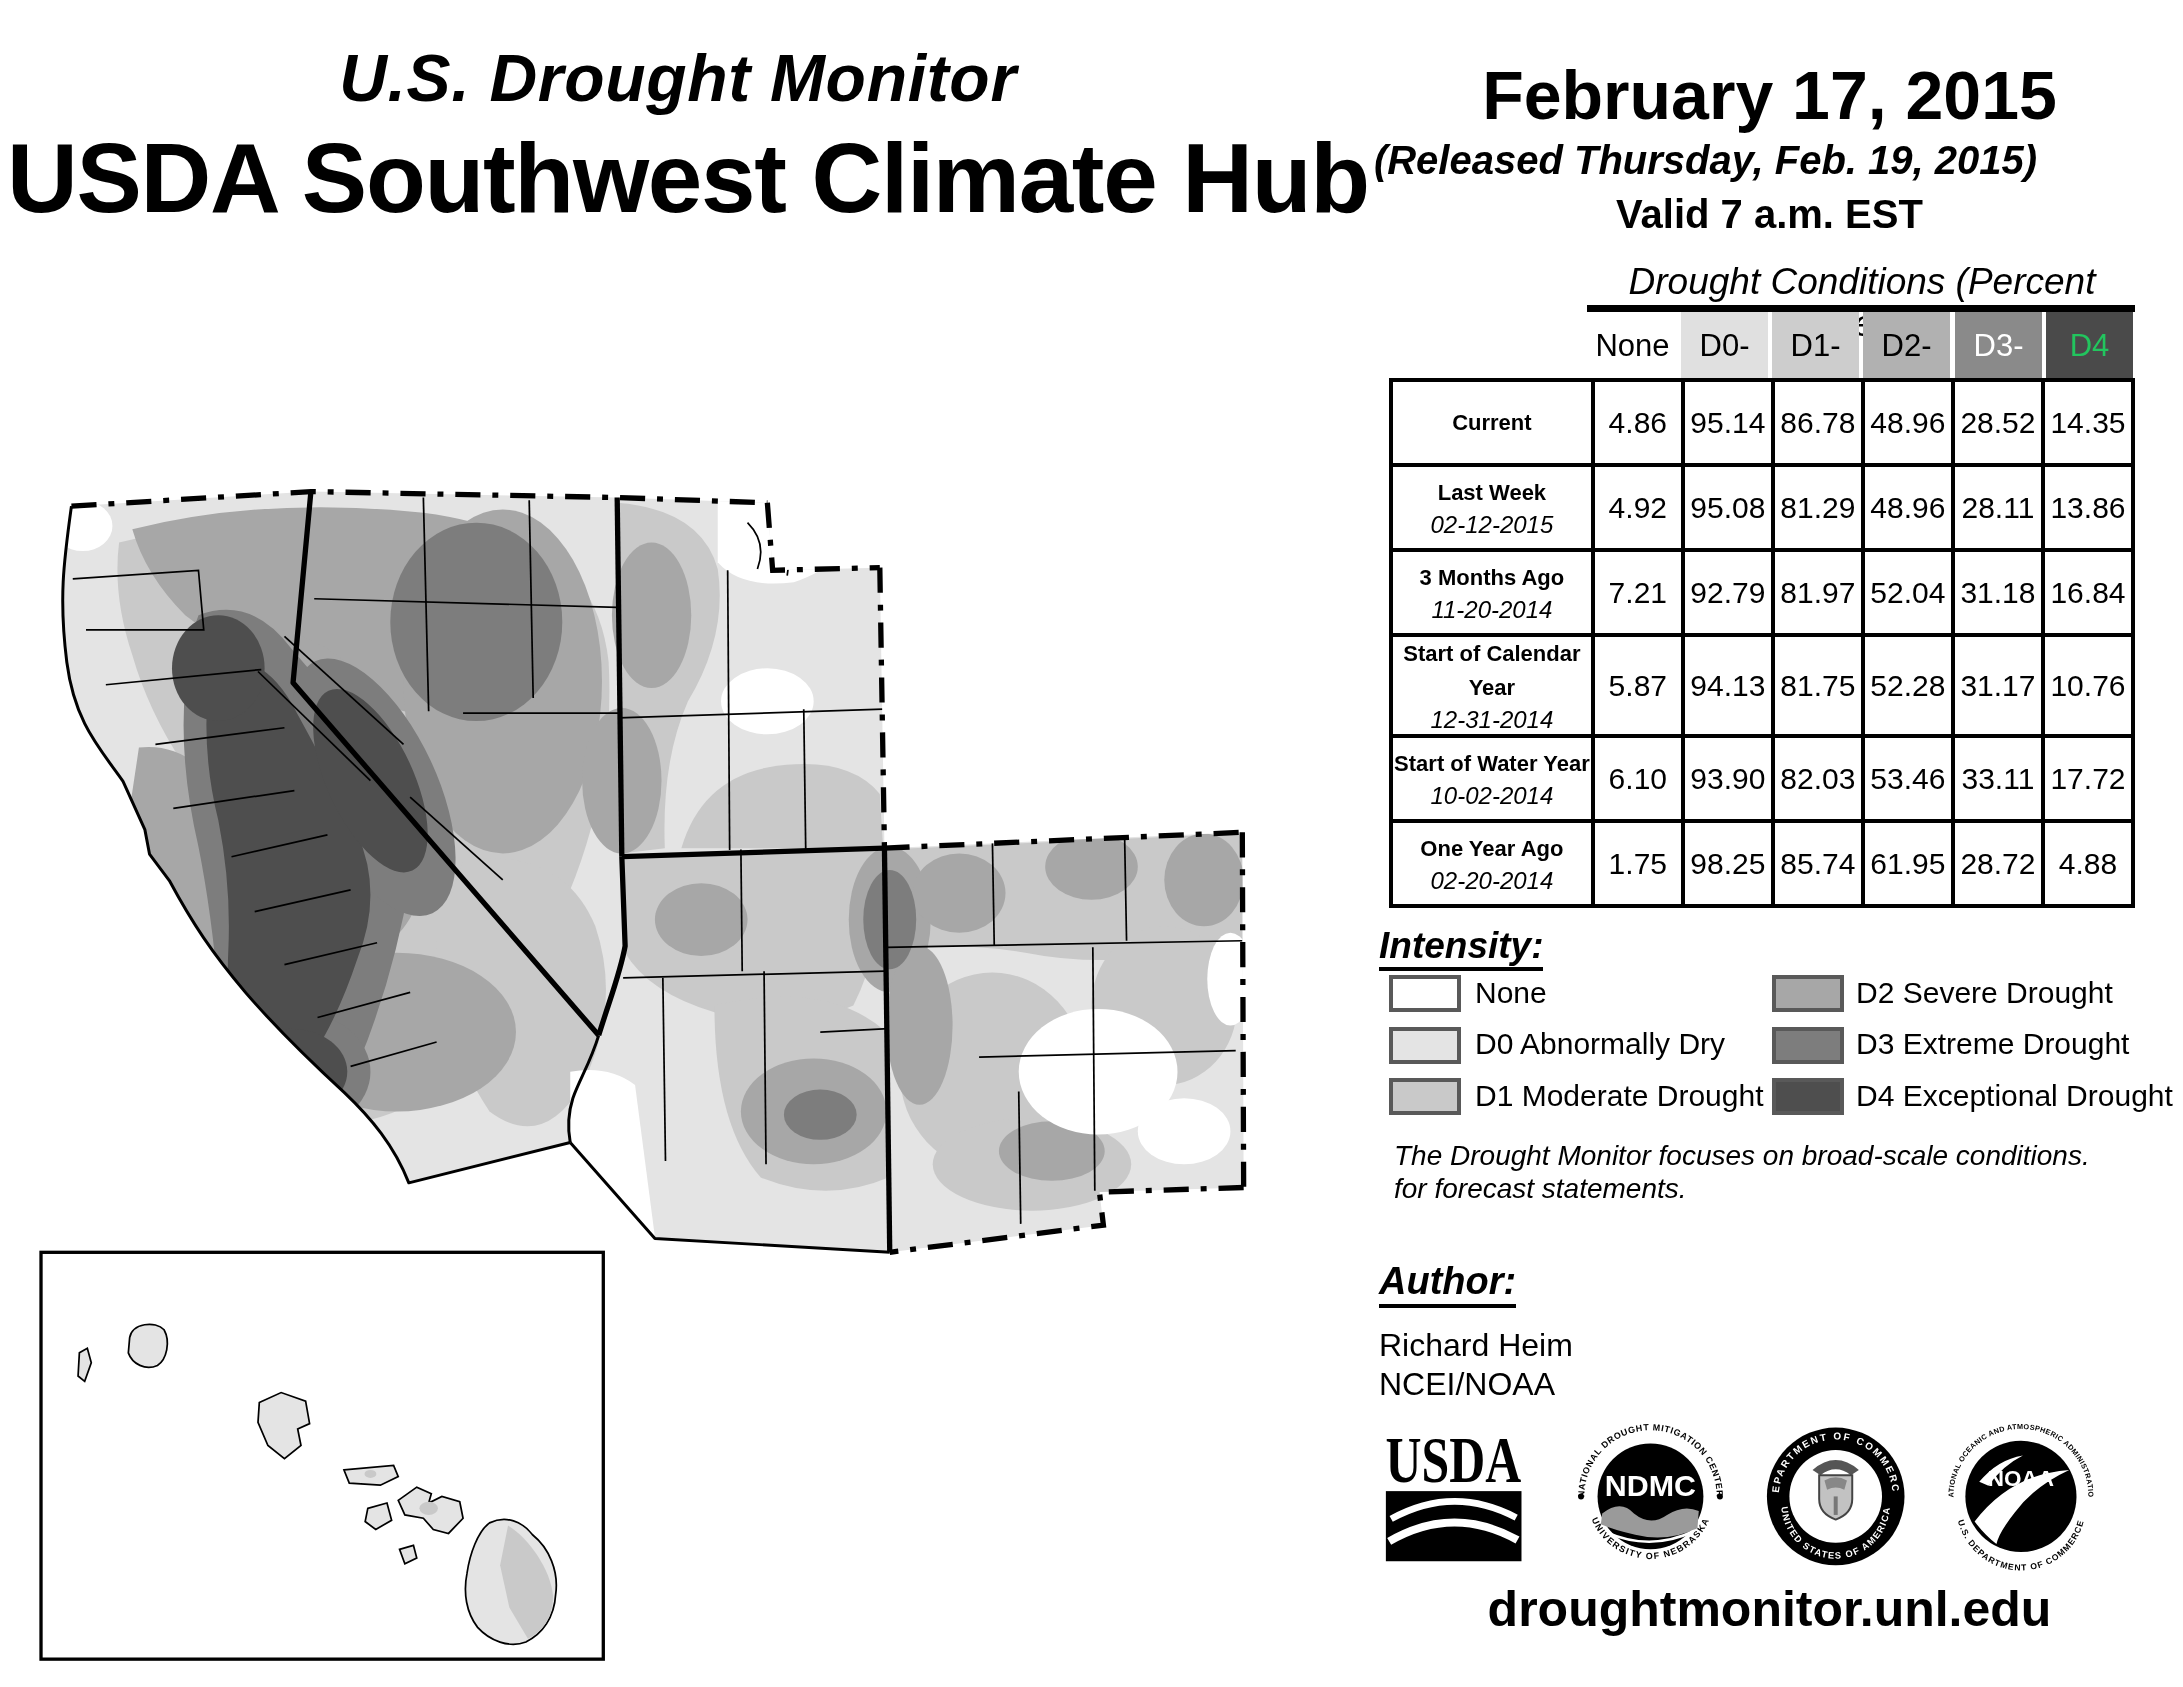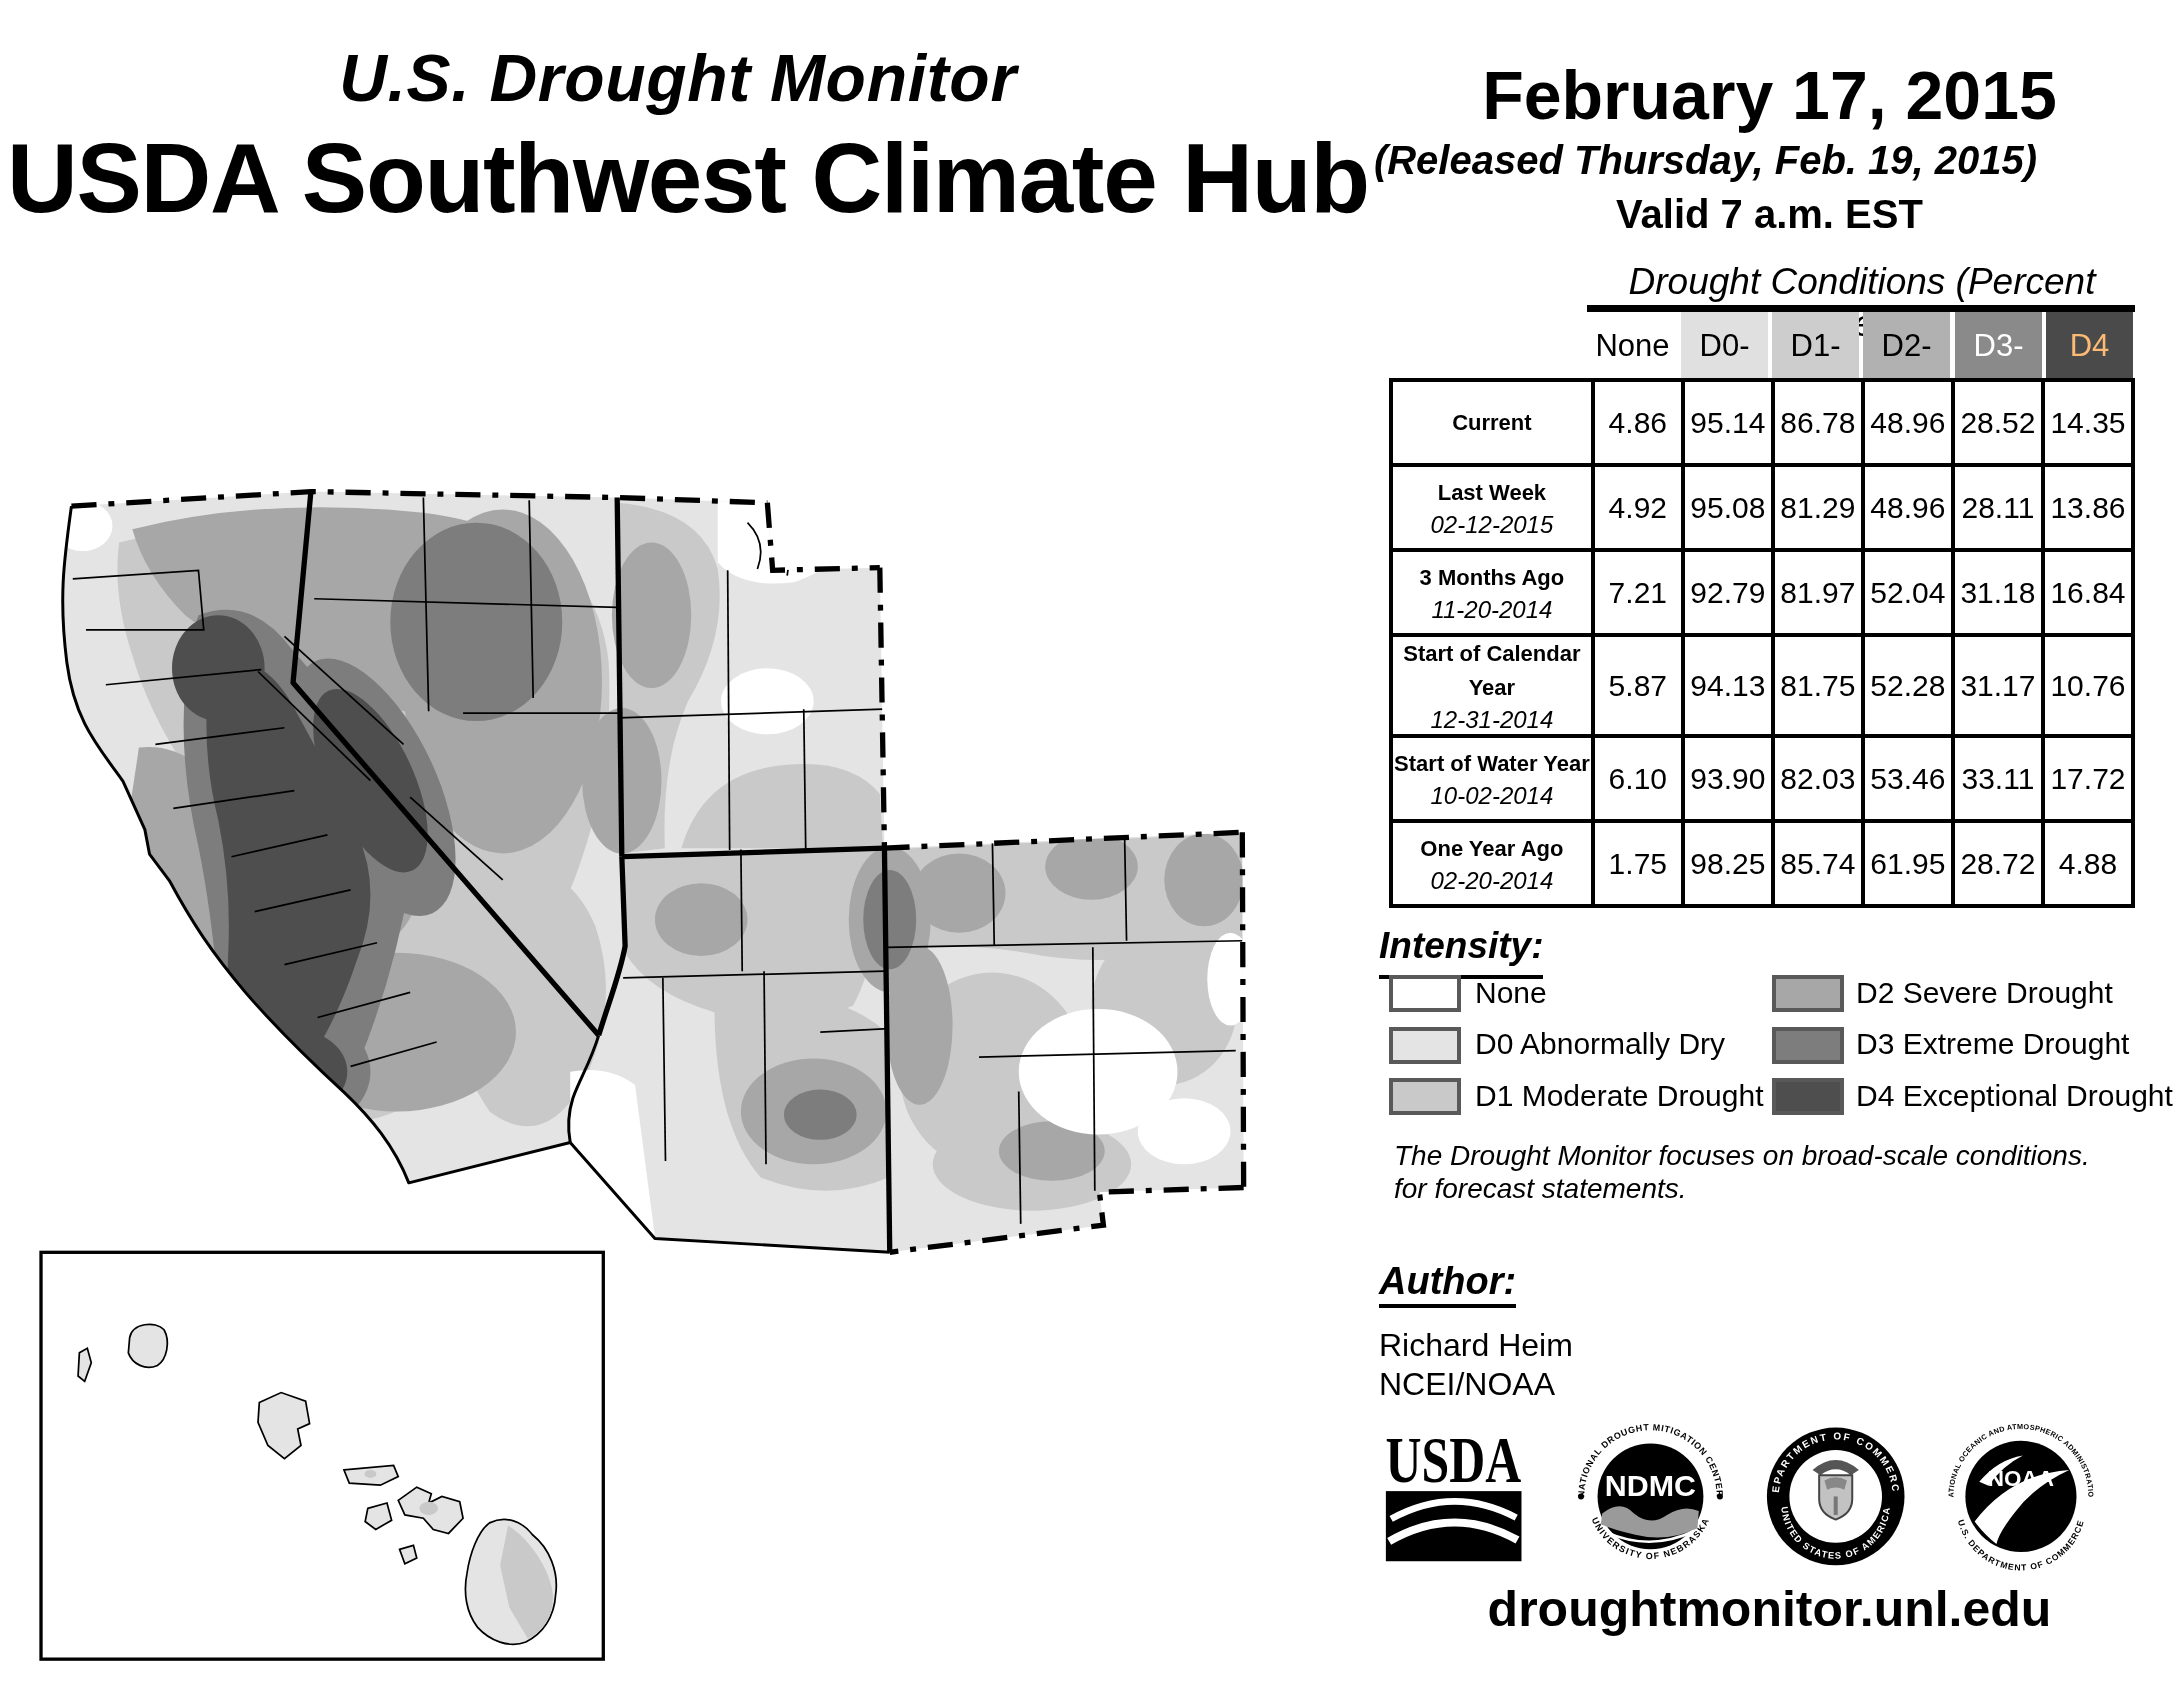--- a/index.html
+++ b/index.html
@@ -24,21 +24,21 @@
   .dm-body{position:absolute;left:0;top:73px;width:746px;border-collapse:collapse;
     table-layout:fixed;}
   .dm-body td{border:4px solid #000;text-align:center;vertical-align:middle;
     height:81px;padding:0;background:#fff;}
   .dm-body td.lbl{width:191px;}
   .dm-body td.val{width:83px;font-size:30px;}
   .row-label{display:block;font-size:22px;font-weight:bold;line-height:34px;}
   .row-date{display:block;font-size:24px;font-style:italic;line-height:29px;}
   
   .intensity-title{left:1379px;top:925px;font-size:37px;font-weight:bold;font-style:italic;}
-  .intensity-title span{border-bottom:4.6px solid #000;padding-bottom:9px;}
+  .intensity-title span{border-bottom:4.6px solid #000;padding-bottom:1px;}
   .sw{position:absolute;width:64px;height:29px;border:4px solid #595959;}
   .sw-lbl{position:absolute;font-size:30px;line-height:37px;}
   
   .disc{left:1379px;top:1139px;width:781px;font-size:28px;font-style:italic;line-height:33px;margin-left:15px;}
   .author-title{left:1379px;top:1260px;font-size:38px;font-weight:bold;font-style:italic;}
   .author-title span{border-bottom:4.6px solid #000;padding-bottom:2px;}
   .author-name{left:1379px;top:1327px;font-size:32px;}
   .author-org{left:1379px;top:1366px;font-size:32px;}
   .site-url{left:1376px;top:1580px;width:787px;text-align:center;font-size:50px;font-weight:bold;}
   
@@ -278,21 +278,21 @@
   <div class="abs date-valid">Valid 7 a.m. EST</div>
   <div class="abs table-title">Drought Conditions (Percent Area)</div>
 
   <div class="abs dm-table">
     <div class="hd-bar"></div>
     <div class="hd-cell" style="left: 200px; background: rgb(255, 255, 255); color: rgb(0, 0, 0);">None</div>
     <div class="hd-cell" style="left: 292px; background: rgb(224, 224, 224); color: rgb(0, 0, 0);">D0-D4</div>
     <div class="hd-cell" style="left: 383px; background: rgb(205, 205, 205); color: rgb(0, 0, 0);">D1-D4</div>
     <div class="hd-cell" style="left: 474px; background: rgb(177, 177, 177); color: rgb(0, 0, 0);">D2-D4</div>
     <div class="hd-cell" style="left: 566px; background: rgb(138, 138, 138); color: rgb(255, 255, 255);">D3-D4</div>
-    <div class="hd-cell" style="left: 657px; background: rgb(74, 74, 74); color: #fdba74;">D4</div>
+    <div class="hd-cell" style="left: 657px; background: rgb(74, 74, 74); color: #22c55e;">D4</div>
 
     <table class="dm-body">
       <tbody>
           <tr>
         <td class="lbl">
               <span class="row-label">Current</span>
             </td>
         <td class="val">4.86</td>
         <td class="val">95.14</td>
         <td class="val">86.78</td>

